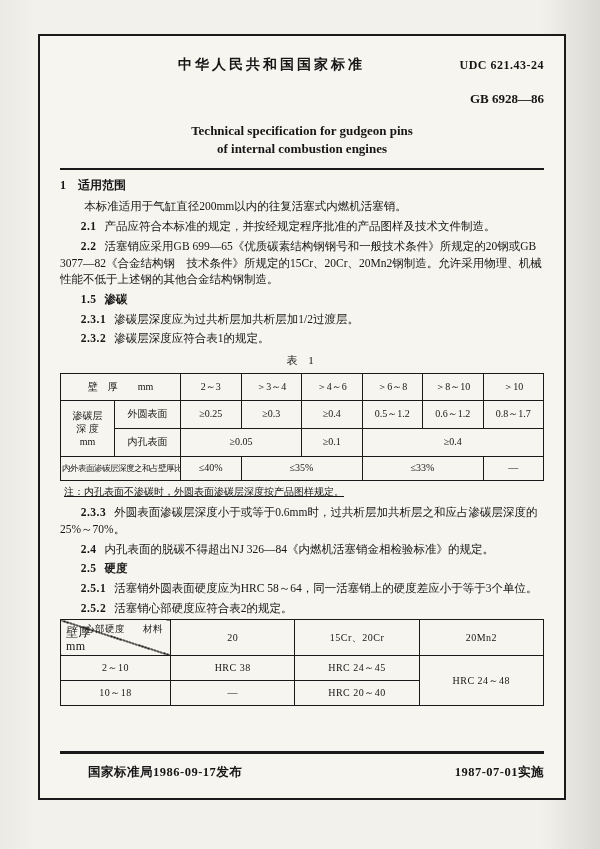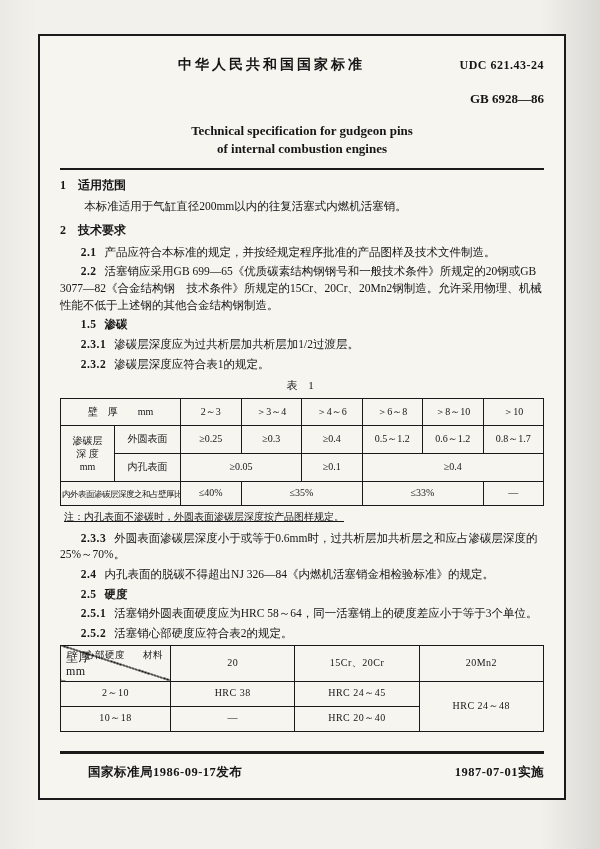--- a/index.html
+++ b/index.html
@@ -83,21 +83,20 @@
     <div>of  internal  combustion  engines</div>
   </div>
 
   <div class="header-rule"></div>
 
   <div class="content">
 
     <p class="heading">1　适用范围</p>
     <p class="body-p">本标准适用于气缸直径200mm以内的往复活塞式内燃机活塞销。</p>
 
-    <p class="heading">2　技术要求</p>
 
     <p class="clause">
       <span class="num">2.1</span><span class="txt">产品应符合本标准的规定，并按经规定程序批准的产品图样及技术文件制造。</span>
     </p>
     <p class="clause">
       <span class="num">2.2</span><span class="txt">活塞销应采用GB 699—65《优质碳素结构钢钢号和一般技术条件》所规定的20钢或GB 3077—82《合金结构钢　技术条件》所规定的15Cr、20Cr、20Mn2钢制造。允许采用物理、机械性能不低于上述钢的其他合金结构钢制造。</span>
     </p>
     <p class="clause bold">
       <span class="num">1.5</span><span class="txt">渗碳</span>
     </p>

